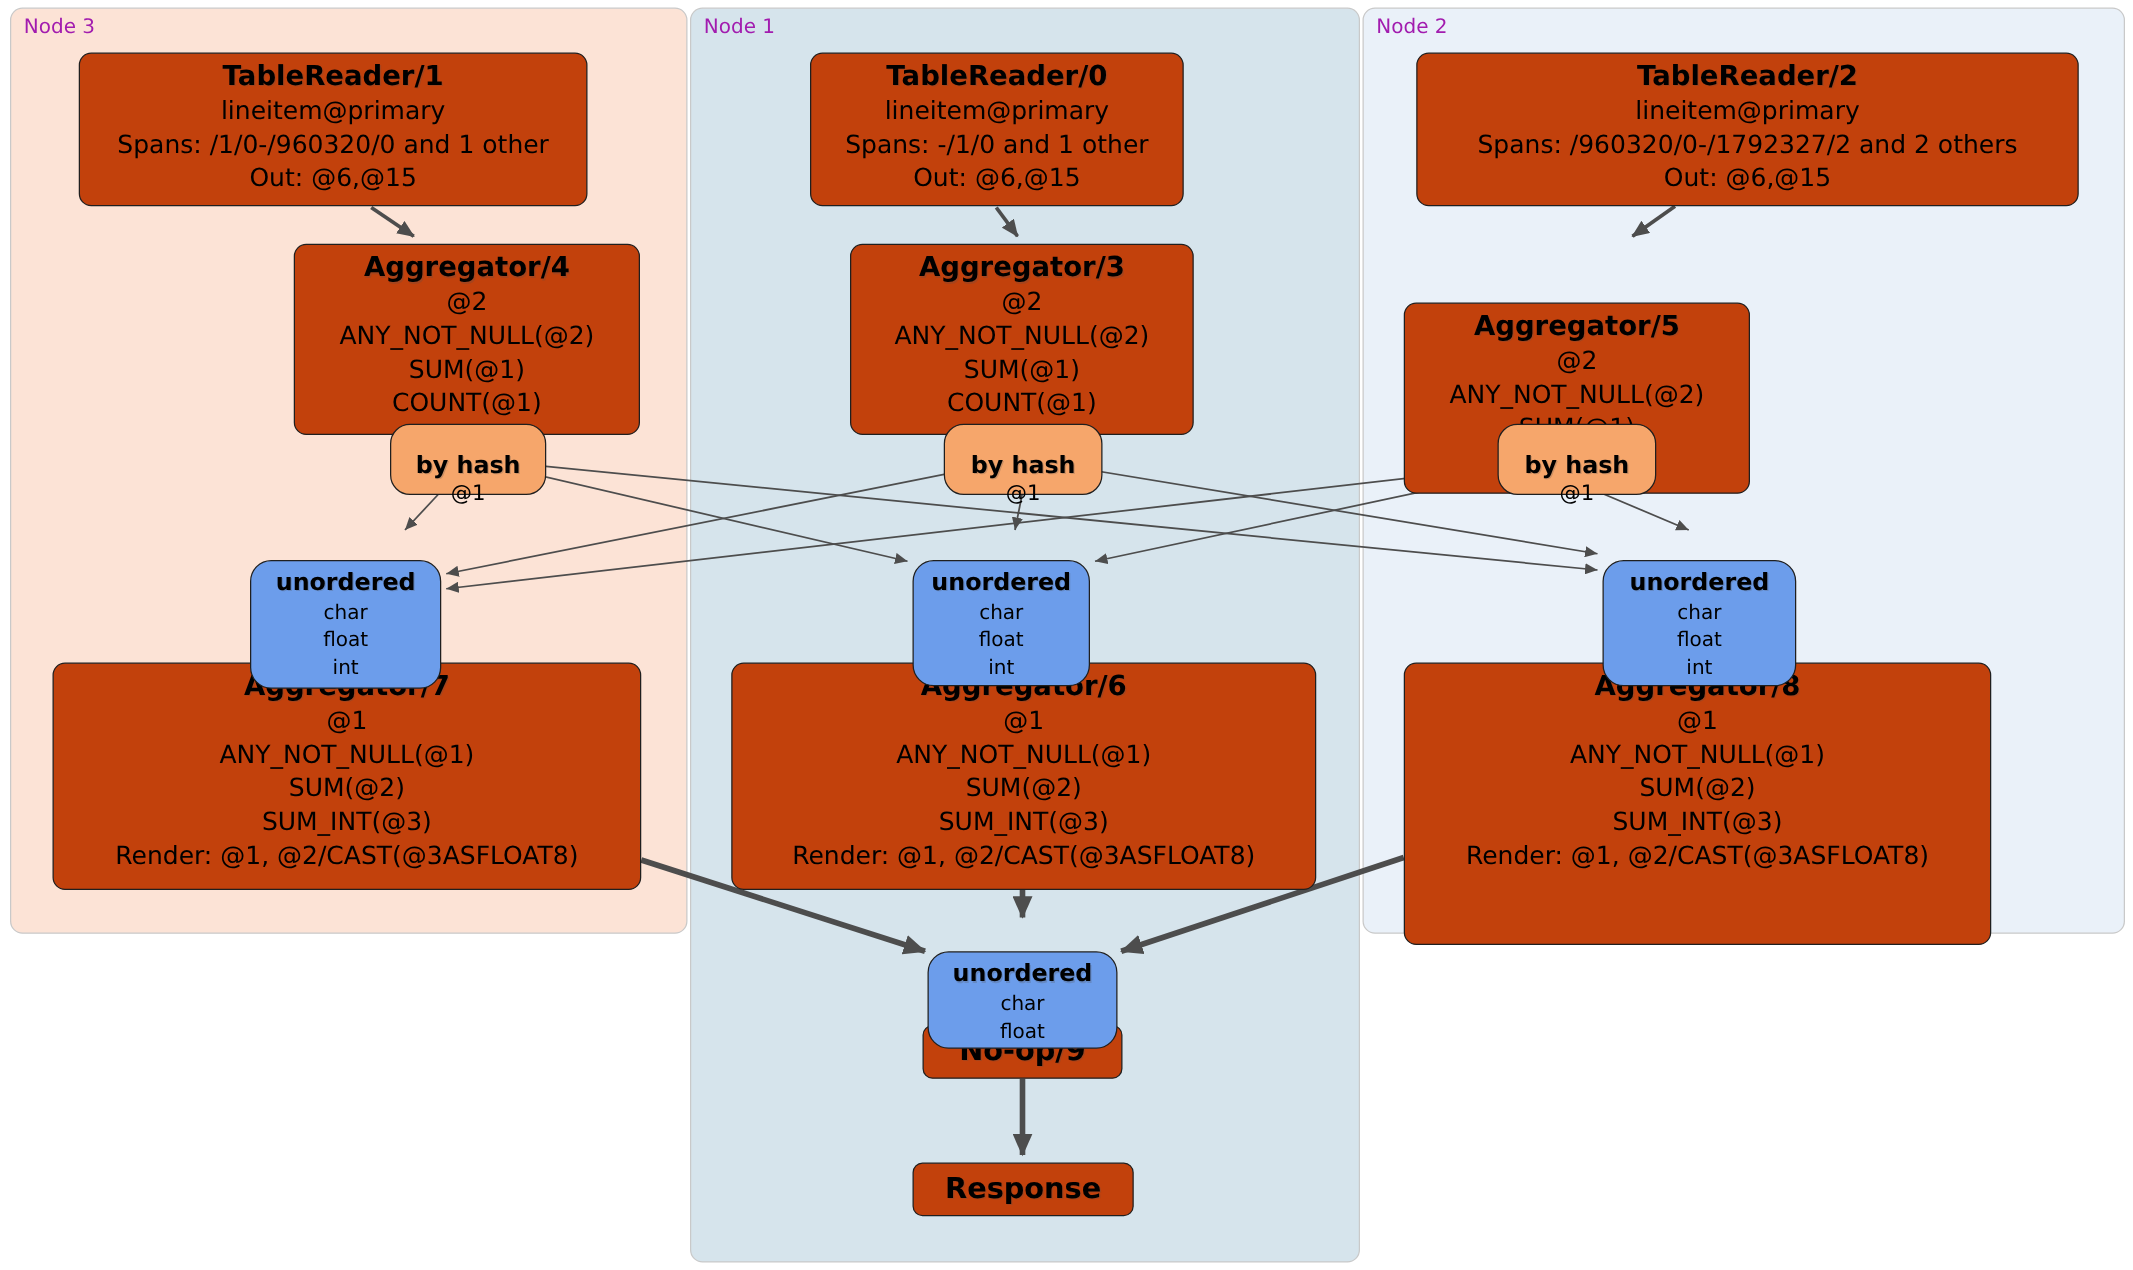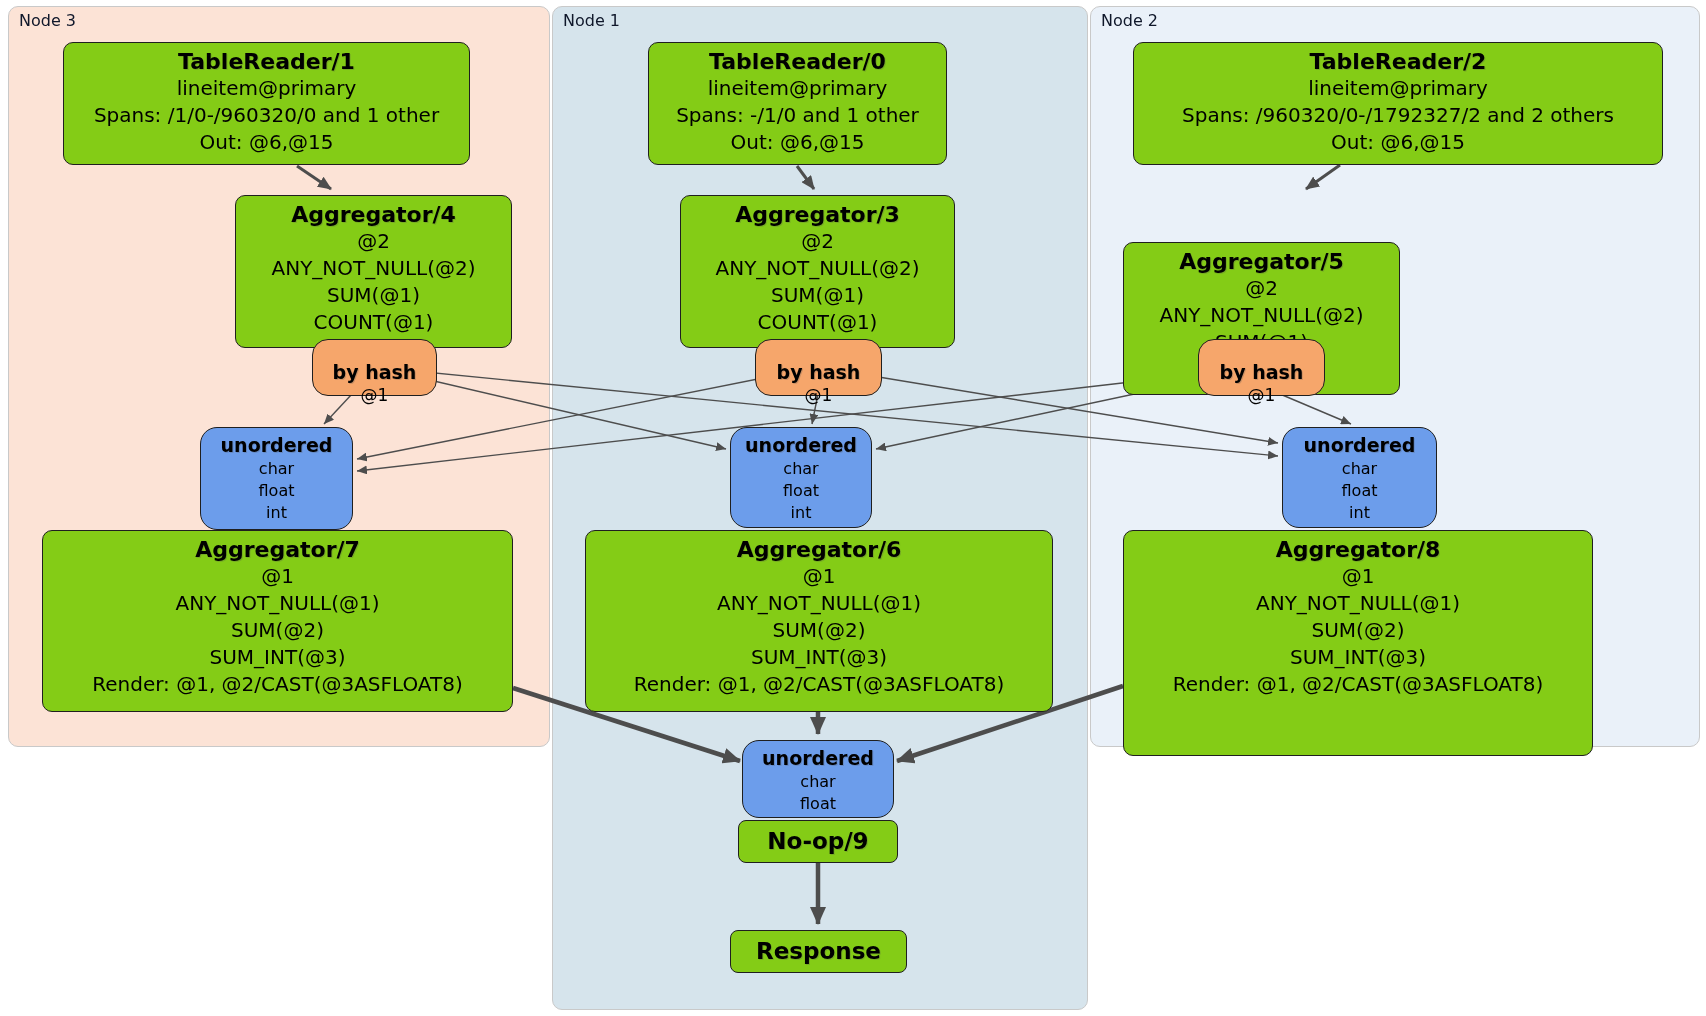--- a/index.html
+++ b/index.html
@@ -4,38 +4,38 @@
 <style>
   html,body{margin:0;padding:0;background:#ffffff;}
   #canvas{
     position:relative;width:1706px;height:1016px;overflow:hidden;
     font-family:"DejaVu Sans","Liberation Sans",sans-serif;color:#000;
   }
   .region{position:absolute;border:1px solid #c9c9c9;border-radius:10px;z-index:0;}
   #region-node3{left:8px;top:6px;width:540px;height:739px;background:#FCE3D6;}
   #region-node1{left:552px;top:6px;width:534px;height:1002px;background:#D6E4EC;}
   #region-node2{left:1090px;top:6px;width:608px;height:739px;background:#EAF1F9;}
-  .region-label{position:absolute;left:10px;top:4px;font-size:16px;color:#0f172a;}
+  .region-label{position:absolute;left:10px;top:4px;font-size:16px;color:#a21caf;}
 
   #edges{position:absolute;left:0;top:0;z-index:1;pointer-events:none;}
   .e-thin{stroke:#4d4d4d;stroke-width:1.4;fill:none;}
   .e-med{stroke:#4d4d4d;stroke-width:3;fill:none;}
   .e-thick{stroke:#4d4d4d;stroke-width:4.5;fill:none;}
 
   .node{
     position:absolute;z-index:2;text-align:center;box-sizing:border-box;
-    border:1.5px solid #1f1f1f;border-radius:10px;background:#84cc16;
+    border:1.5px solid #1f1f1f;border-radius:10px;background:#c2410c;
     padding-top:5px;white-space:nowrap;
   }
   .node .title{font-weight:bold;font-size:22px;line-height:27px;text-shadow:1px 1px 0 rgba(80,80,80,0.25);}
   .node .ln{font-size:20px;line-height:27px;}
   .router{background:#F6A66B;border-radius:16px;z-index:3;padding-top:20px;}
   .router .title{font-size:19px;line-height:25px;}
   .router .ln{font-size:17px;line-height:21px;}
-  .sync{background:#6C9DEB;border-radius:17px;z-index:3;padding-top:4px;}
+  .sync{background:#6C9DEB;border-radius:17px;z-index:3;padding-top:4px;margin-top:21px;}
   .sync .title{font-size:19px;line-height:26px;}
   .sync .ln{font-size:16px;line-height:22px;}
   .small-node{border-radius:8px;padding-top:0;display:flex;align-items:center;justify-content:center;}
   .small-node .title{font-size:23px;}
 
   #tr1{left:63px;top:42px;width:407px;height:123px;}
   #tr0{left:648px;top:42px;width:299px;height:123px;}
   #tr2{left:1133px;top:42px;width:530px;height:123px;}
   #agg4{left:235px;top:195px;width:277px;height:153px;}
   #agg3{left:680px;top:195px;width:275px;height:153px;}

